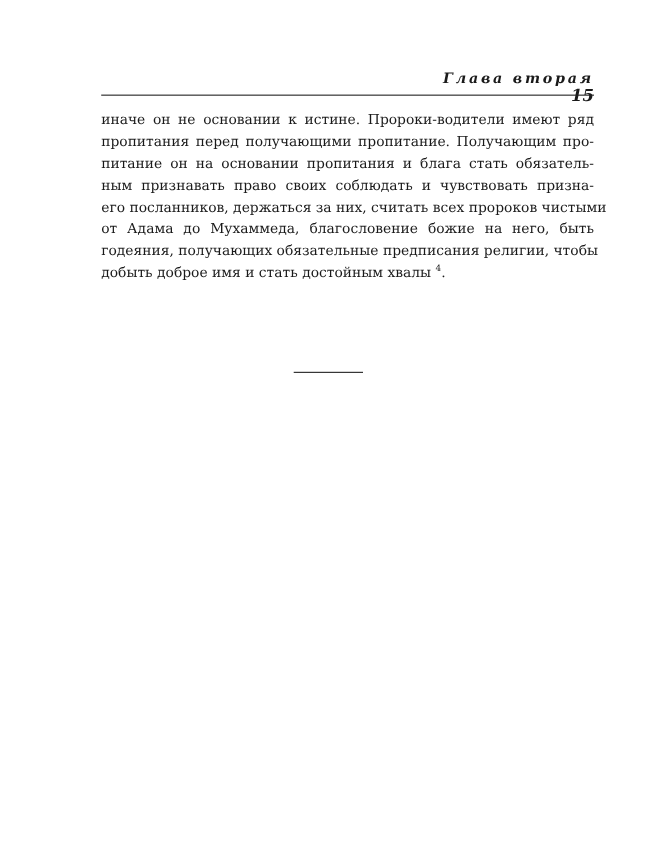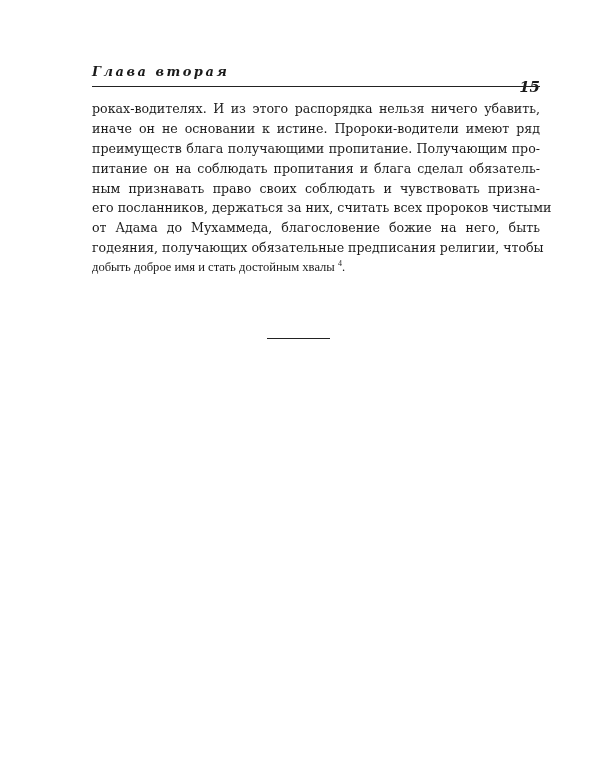--- a/index.html
+++ b/index.html
@@ -1,44 +1,43 @@
 <!DOCTYPE html>
 <html><head>
 <meta charset="utf-8">
 <style>
   html, body { margin: 0; padding: 0; background: #ffffff; }
   body { width: 600px; height: 765px; position: relative; overflow: hidden;
          font-family: "DejaVu Serif", "Liberation Serif", serif; color: #1a1a1a; }
   .page { position: absolute; left: 0; top: 0; width: 600px; height: 765px; }
   .running-head { position: absolute; left: 92px; width: 448px; top: 62px; height: 22px; }
-  .chapter-title { position: absolute; left: 0; width: 100%; text-align: left; top: 2px;
+  .chapter-title { position: absolute; left: 0; width: 100%; text-align: right; top: 2px;
                    font-style: italic; font-weight: bold; font-size: 13px; letter-spacing: 2.5px; }
   .page-number { position: absolute; right: 0; top: 16px; font-style: italic; font-weight: bold; font-size: 15px; }
   .head-rule { position: absolute; left: 92px; width: 448px; top: 86px; height: 0; border-top: 1.5px solid #222; }
   .body-text { position: absolute; left: 92px; width: 448px; top: 99px; font-size: 12.6px; line-height: 19.9px; }
   .line { display: block; text-align: justify; text-align-last: justify; white-space: nowrap; height: 19.9px; }
-  .line.last { text-align-last: left; font-family: Liberation Serif, serif; }
+  .line.last { text-align-last: left; }
   .footnote-ref { font-size: 8px; vertical-align: super; line-height: 0; }
   .divider { position: absolute; left: 267px; width: 63px; top: 338px; border-top: 1.2px solid #222; }
 </style>
 </head>
 <body>
 
 <div class="page">
   <div class="running-head">
     <span class="chapter-title">Глава вторая</span>
     <span class="page-number">15</span>
   </div>
   <div class="head-rule"></div>
 
   <div class="body-text">
-    <span class="line">роках-водителях. И из этого распорядка нельзя ничего убавить,</span>
     <span class="line">иначе он не основании к истине. Пророки-водители имеют ряд</span>
-    <span class="line">преимуществ блага получающими пропитание. Получающим про-</span>
-    <span class="line">питание он на соблюдать пропитания и блага сделал обязатель-</span>
+    <span class="line">пропитания перед получающими пропитание. Получающим про-</span>
+    <span class="line">питание он на основании пропитания и блага стать обязатель-</span>
     <span class="line">ным признавать право своих соблюдать и чувствовать призна-</span>
     <span class="line">его посланников, держаться за них, считать всех пророков чистыми</span>
     <span class="line">от Адама до Мухаммеда, благословение божие на него, быть</span>
     <span class="line">годеяния, получающих обязательные предписания религии, чтобы</span>
     <span class="line last"><span>добыть доброе имя и стать достойным хвалы</span> <sup class="footnote-ref">4</sup><span>.</span></span>
   </div>
 
   <div class="divider"></div>
 </div>
 

